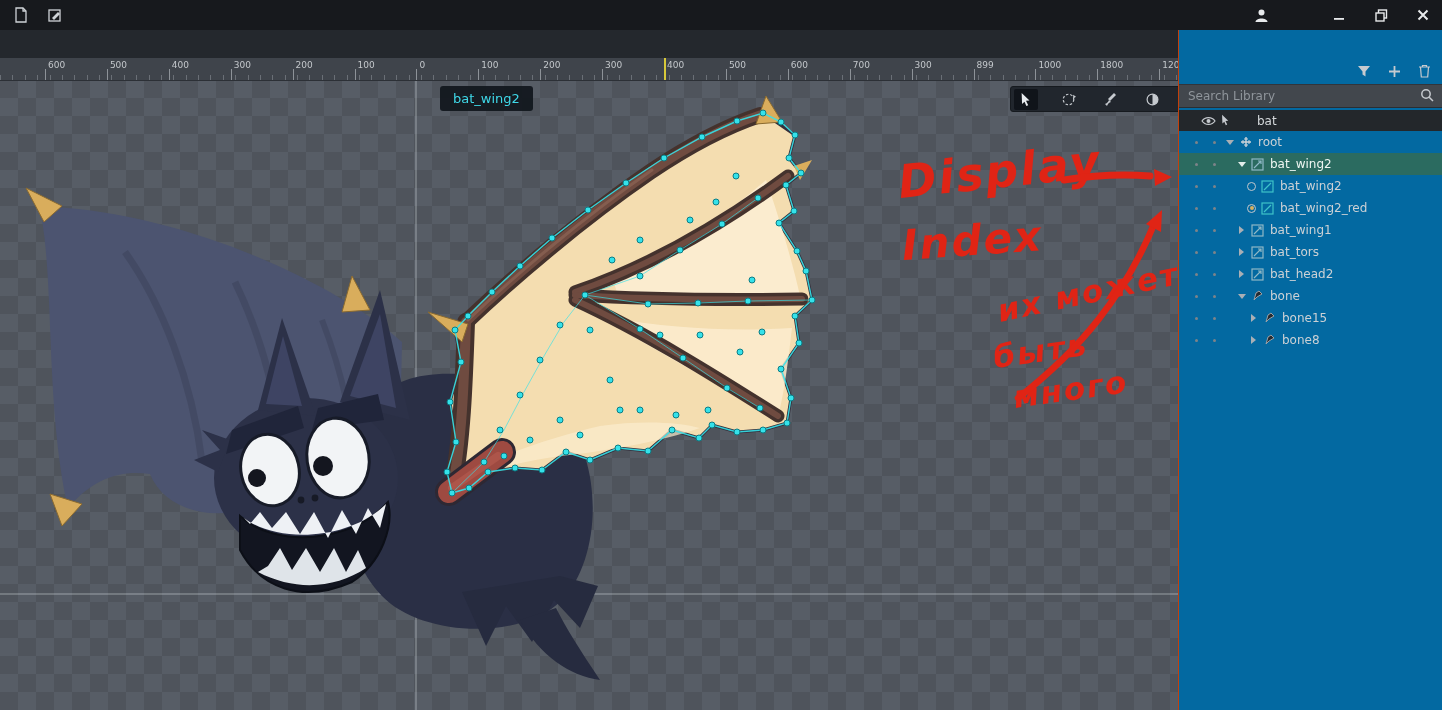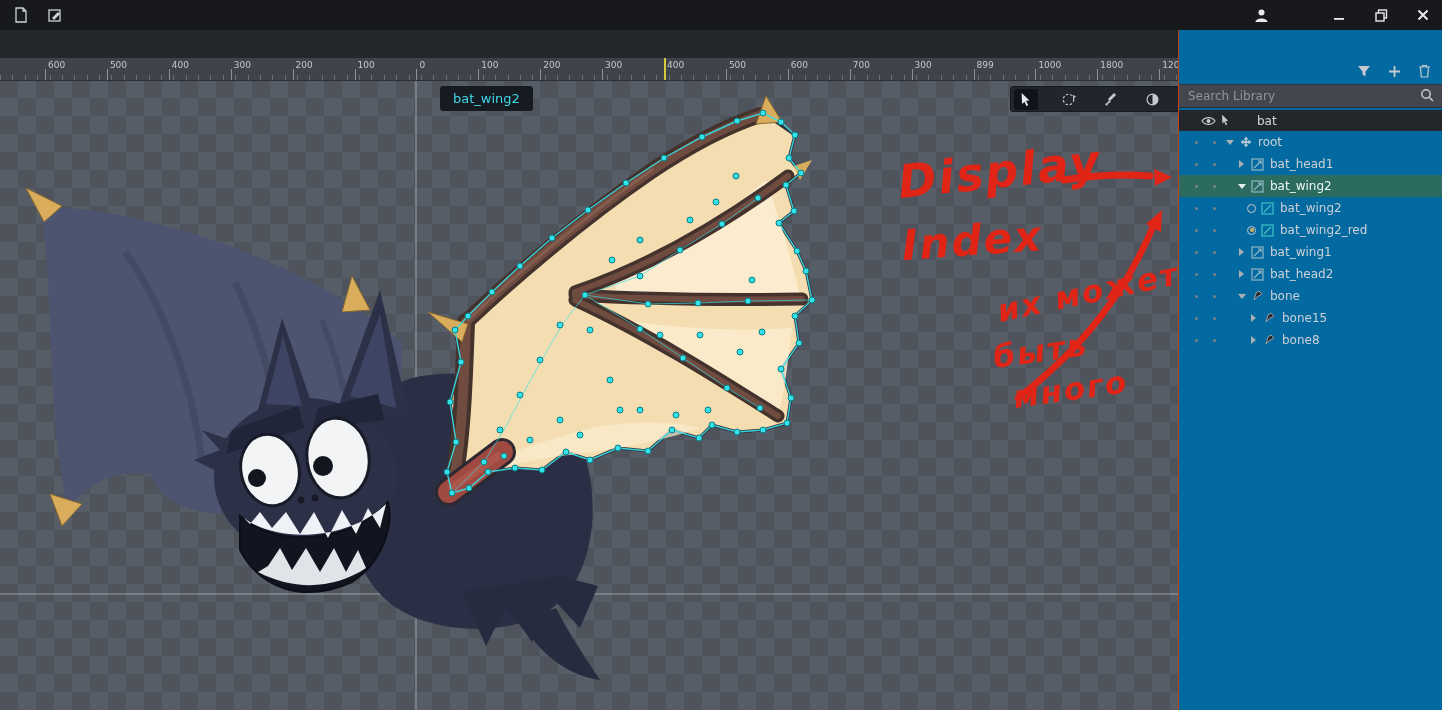--- a/index.html
+++ b/index.html
@@ -440,84 +440,84 @@
         <span style="width: 0px; flex: 0 0 auto;"></span>
         <span class="exp open"></span>
         <span class="ticon">
           <svg width="12" height="12" viewBox="0 0 12 12">
             <path d="M6 1 V11 M1 6 H11" stroke="#cfd4d9" stroke-width="1.4"></path>
             <path d="M4 3 H8 M4 9 H8 M3 4 V8 M9 4 V8" stroke="#cfd4d9" stroke-width="1"></path>
           </svg>
         </span>
         <span class="tlabel">root</span>
       </div>
-      <div class="tree-row">
+      <div class="tree-row selected">
         <span class="vdot"></span>
         <span class="vdot"></span>
         <span style="width: 12px; flex: 0 0 auto;"></span>
-        <span class="exp closed"></span>
+        <span class="exp open"></span>
         <span class="ticon">
           <svg width="13" height="13" viewBox="0 0 13 13">
             <rect x="1" y="1" width="11" height="11" fill="none" stroke="#8fb8c6" stroke-width="1.2"></rect>
             <path d="M3 10 L10 3 M10 6 V3 H7" stroke="#8fb8c6" stroke-width="1.2" fill="none"></path>
           </svg>
         </span>
-        <span class="tlabel">bat_head1</span>
-      </div>
-      <div class="tree-row selected">
+        <span class="tlabel">bat_wing2</span>
+      </div>
+      <div class="tree-row">
+        <span class="vdot"></span>
+        <span class="vdot"></span>
+        <span style="width: 24px; flex: 0 0 auto;"></span>
+        <span class="radio"></span>
+        <span class="ticon">
+          <svg width="13" height="13" viewBox="0 0 13 13">
+            <rect x="1" y="1" width="11" height="11" fill="none" stroke="#3ec3c9" stroke-width="1.2"></rect>
+            <path d="M3 10 L10 3" stroke="#3ec3c9" stroke-width="1.2"></path>
+          </svg>
+        </span>
+        <span class="tlabel">bat_wing2</span>
+      </div>
+      <div class="tree-row">
+        <span class="vdot"></span>
+        <span class="vdot"></span>
+        <span style="width: 24px; flex: 0 0 auto;"></span>
+        <span class="radio on"></span>
+        <span class="ticon">
+          <svg width="13" height="13" viewBox="0 0 13 13">
+            <rect x="1" y="1" width="11" height="11" fill="none" stroke="#3ec3c9" stroke-width="1.2"></rect>
+            <path d="M3 10 L10 3" stroke="#3ec3c9" stroke-width="1.2"></path>
+          </svg>
+        </span>
+        <span class="tlabel">bat_wing2_red</span>
+      </div>
+      <div class="tree-row">
         <span class="vdot"></span>
         <span class="vdot"></span>
         <span style="width: 12px; flex: 0 0 auto;"></span>
-        <span class="exp open"></span>
+        <span class="exp closed"></span>
         <span class="ticon">
           <svg width="13" height="13" viewBox="0 0 13 13">
             <rect x="1" y="1" width="11" height="11" fill="none" stroke="#8fb8c6" stroke-width="1.2"></rect>
             <path d="M3 10 L10 3 M10 6 V3 H7" stroke="#8fb8c6" stroke-width="1.2" fill="none"></path>
           </svg>
         </span>
-        <span class="tlabel">bat_wing2</span>
-      </div>
-      <div class="tree-row">
-        <span class="vdot"></span>
-        <span class="vdot"></span>
-        <span style="width: 24px; flex: 0 0 auto;"></span>
-        <span class="radio"></span>
-        <span class="ticon">
-          <svg width="13" height="13" viewBox="0 0 13 13">
-            <rect x="1" y="1" width="11" height="11" fill="none" stroke="#3ec3c9" stroke-width="1.2"></rect>
-            <path d="M3 10 L10 3" stroke="#3ec3c9" stroke-width="1.2"></path>
-          </svg>
-        </span>
-        <span class="tlabel">bat_wing2</span>
-      </div>
-      <div class="tree-row">
-        <span class="vdot"></span>
-        <span class="vdot"></span>
-        <span style="width: 24px; flex: 0 0 auto;"></span>
-        <span class="radio on"></span>
-        <span class="ticon">
-          <svg width="13" height="13" viewBox="0 0 13 13">
-            <rect x="1" y="1" width="11" height="11" fill="none" stroke="#3ec3c9" stroke-width="1.2"></rect>
-            <path d="M3 10 L10 3" stroke="#3ec3c9" stroke-width="1.2"></path>
-          </svg>
-        </span>
-        <span class="tlabel">bat_wing2_red</span>
+        <span class="tlabel">bat_wing1</span>
       </div>
       <div class="tree-row">
         <span class="vdot"></span>
         <span class="vdot"></span>
         <span style="width: 12px; flex: 0 0 auto;"></span>
         <span class="exp closed"></span>
         <span class="ticon">
           <svg width="13" height="13" viewBox="0 0 13 13">
             <rect x="1" y="1" width="11" height="11" fill="none" stroke="#8fb8c6" stroke-width="1.2"></rect>
             <path d="M3 10 L10 3 M10 6 V3 H7" stroke="#8fb8c6" stroke-width="1.2" fill="none"></path>
           </svg>
         </span>
-        <span class="tlabel">bat_wing1</span>
+        <span class="tlabel">bat_tors</span>
       </div>
       <div class="tree-row">
         <span class="vdot"></span>
         <span class="vdot"></span>
         <span style="width: 12px; flex: 0 0 auto;"></span>
         <span class="exp closed"></span>
         <span class="ticon">
           <svg width="13" height="13" viewBox="0 0 13 13">
             <rect x="1" y="1" width="11" height="11" fill="none" stroke="#8fb8c6" stroke-width="1.2"></rect>
             <path d="M3 10 L10 3 M10 6 V3 H7" stroke="#8fb8c6" stroke-width="1.2" fill="none"></path>

